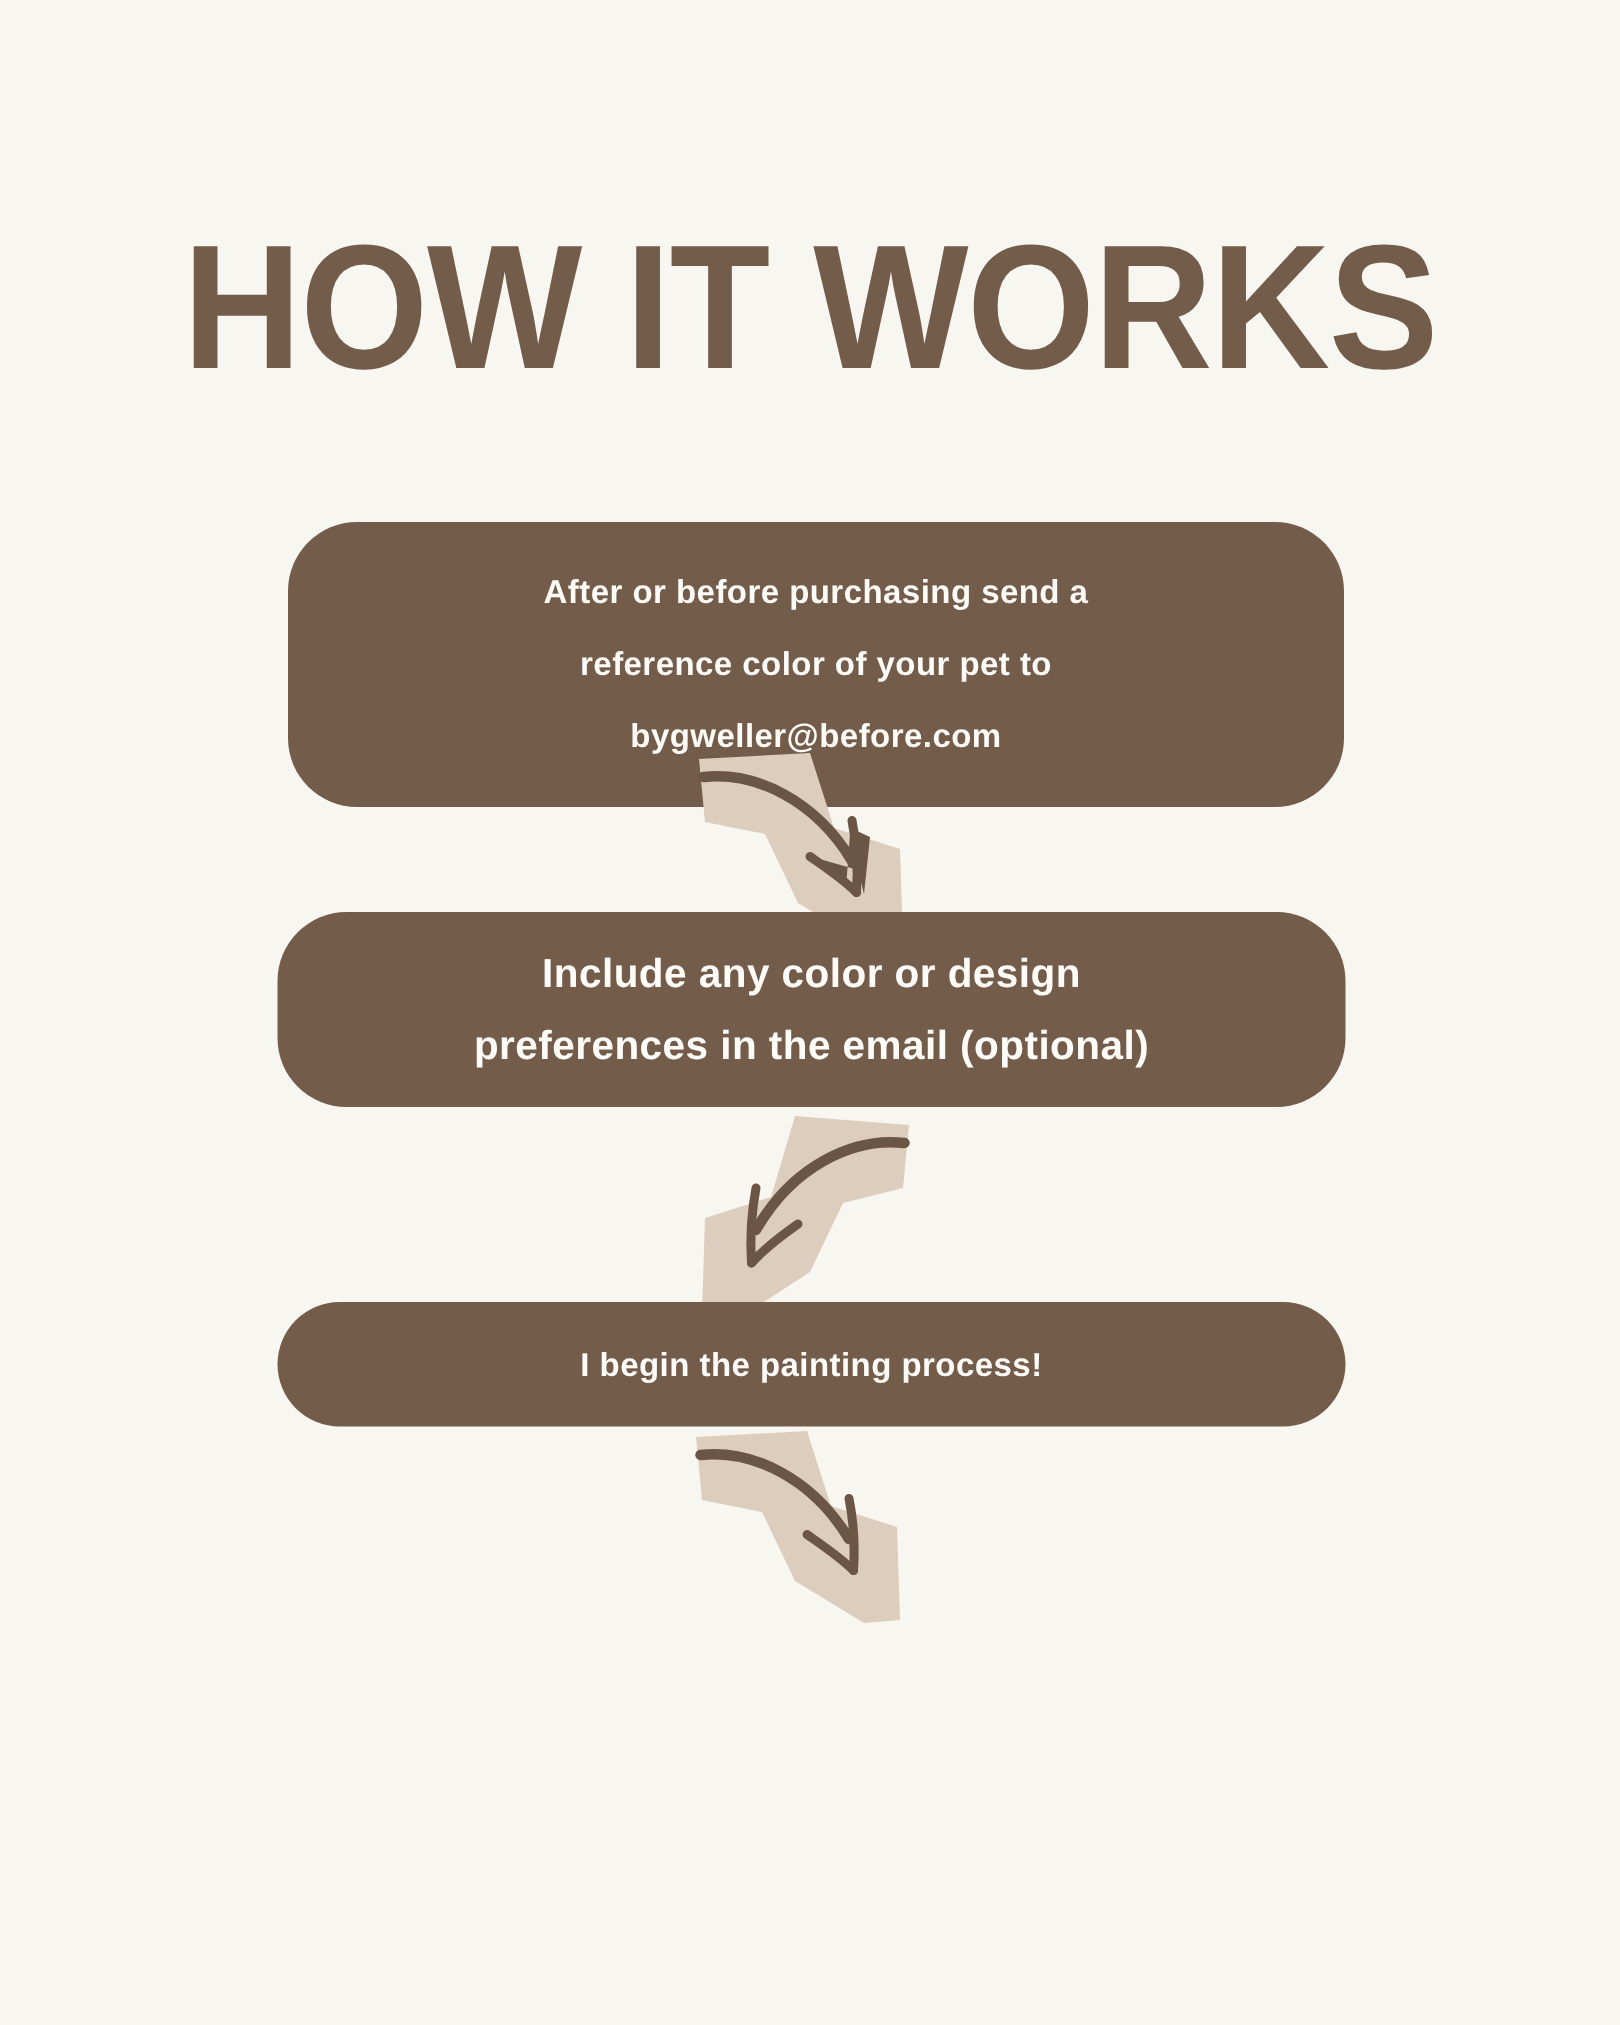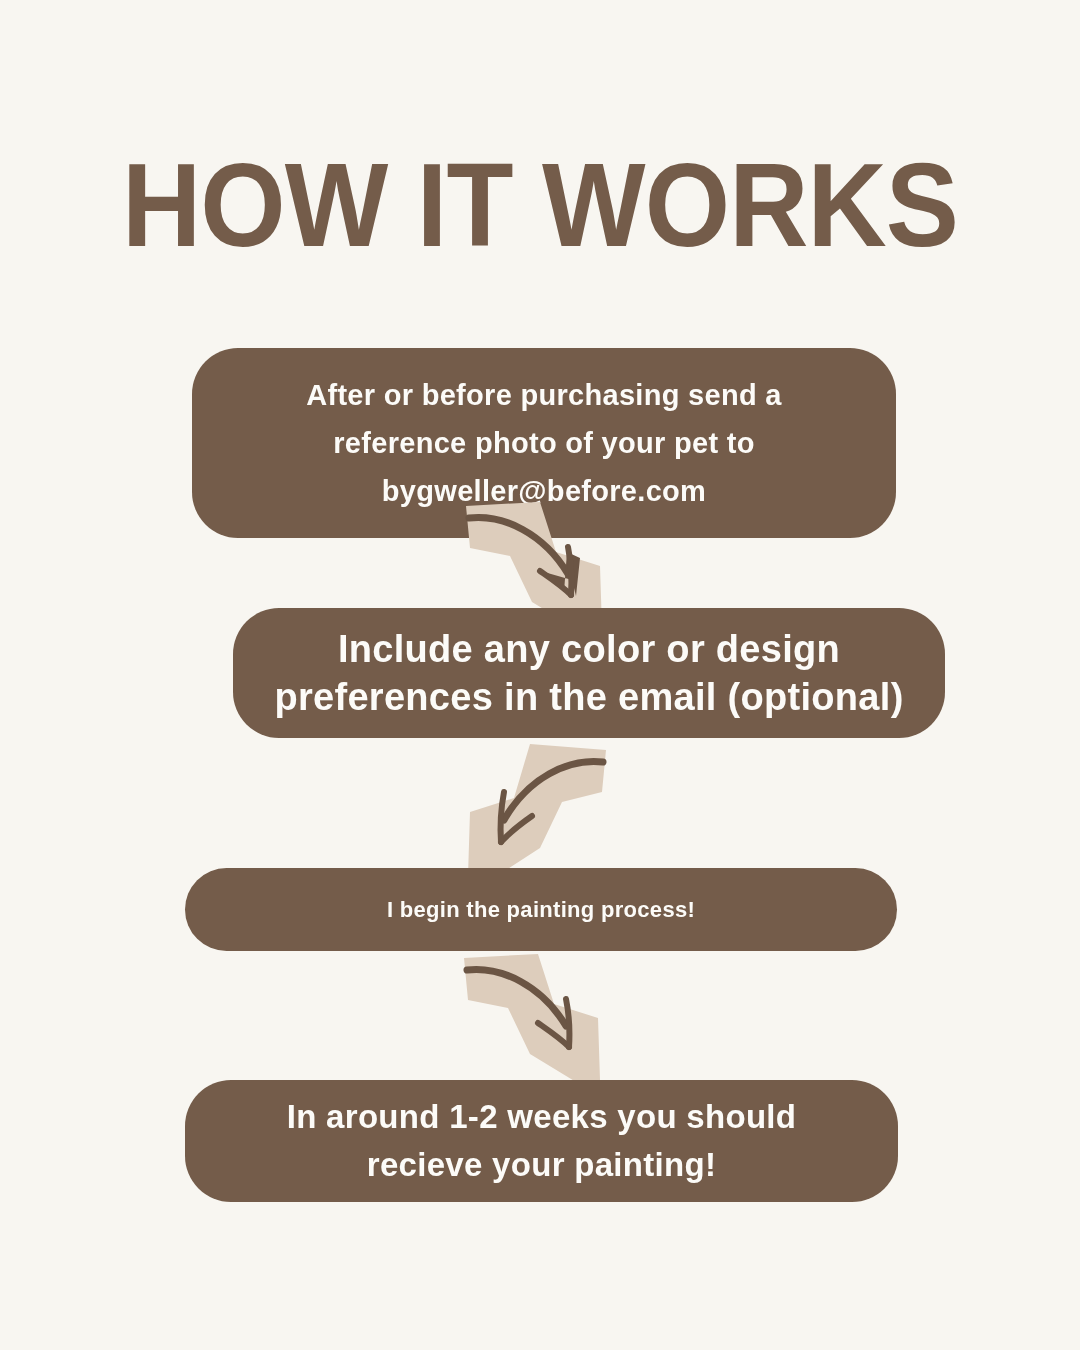--- a/index.html
+++ b/index.html
@@ -60,32 +60,31 @@
     padding: 0 34px;
     box-sizing: border-box;
   }
 
   
   #step-1 {
     left: 192px;
     top: 348px;
     width: 704px;
     height: 190px;
-    font-size: 29px;
+    font-size: 22px;
     line-height: 48px;
   }
   
   #step-2 {
     left: 185px;
     top: 608px;
     width: 712px;
     height: 130px;
-    font-size: 38px;
+    font-size: 27px;
     line-height: 48px;
-    margin-left: 48px;
   }
   
   #step-3 {
     left: 185px;
     top: 868px;
     width: 712px;
     height: 83px;
     font-size: 22px;
     line-height: 44px;
   }
@@ -115,21 +114,21 @@
 </head>
 <body>
 
 <div class="page">
 
   <div class="title">HOW IT WORKS</div>
 
   <div class="step-box" id="step-1">
     <span class="step-text">
       <span>After or before purchasing send a</span><br>
-      <span>reference photo of your pet to</span><br>
+      <span>reference color of your pet to</span><br>
       <span>bygweller@before.com</span>
     </span>
   </div>
 
   <div class="arrow" id="arrow-1">
     <svg viewBox="0 0 170 130" xmlns="http://www.w3.org/2000/svg">
       <path d="M14 6 L88 2 L104 52 L148 66 L150 128 L126 130 L80 102 L58 56 L18 48 Z" fill="#DDCDBC"></path>
       <path d="M17 18 C52 14 92 34 116 74" fill="none" stroke="#6B5544" stroke-width="7" stroke-linecap="round"></path>
       <path d="M120 80 L92 72 L112 92 L115 52 L128 58 L124 96 Z" fill="#6B5544"></path>
       <path d="M88 71 C98 78 110 86 119 95" fill="none" stroke="#6B5544" stroke-width="6" stroke-linecap="round"></path>
@@ -159,20 +158,14 @@
 
   <div class="arrow" id="arrow-3">
     <svg viewBox="0 0 170 130" xmlns="http://www.w3.org/2000/svg">
       <path d="M14 6 L88 2 L104 52 L148 66 L150 128 L126 130 L80 102 L58 56 L18 48 Z" fill="#DDCDBC"></path>
       <path d="M17 18 C52 14 92 34 116 74" fill="none" stroke="#6B5544" stroke-width="7" stroke-linecap="round"></path>
       <path d="M88 71 C98 78 110 86 119 95" fill="none" stroke="#6B5544" stroke-width="6" stroke-linecap="round"></path>
       <path d="M116 47 C119 62 120 80 119 95" fill="none" stroke="#6B5544" stroke-width="6" stroke-linecap="round"></path>
     </svg>
   </div>
 
-  <div class="step-box" id="step-4">
-    <span class="step-text">
-      <span>In around 1-2 weeks you should</span><br>
-      <span>recieve your painting!</span>
-    </span>
-  </div>
 
 </div>
 
 </body></html>

